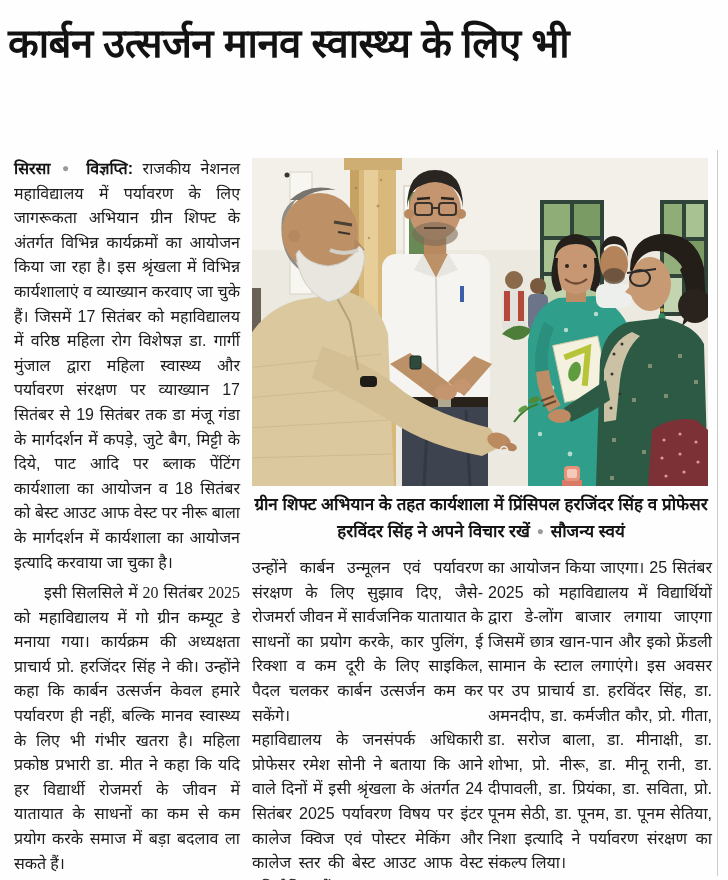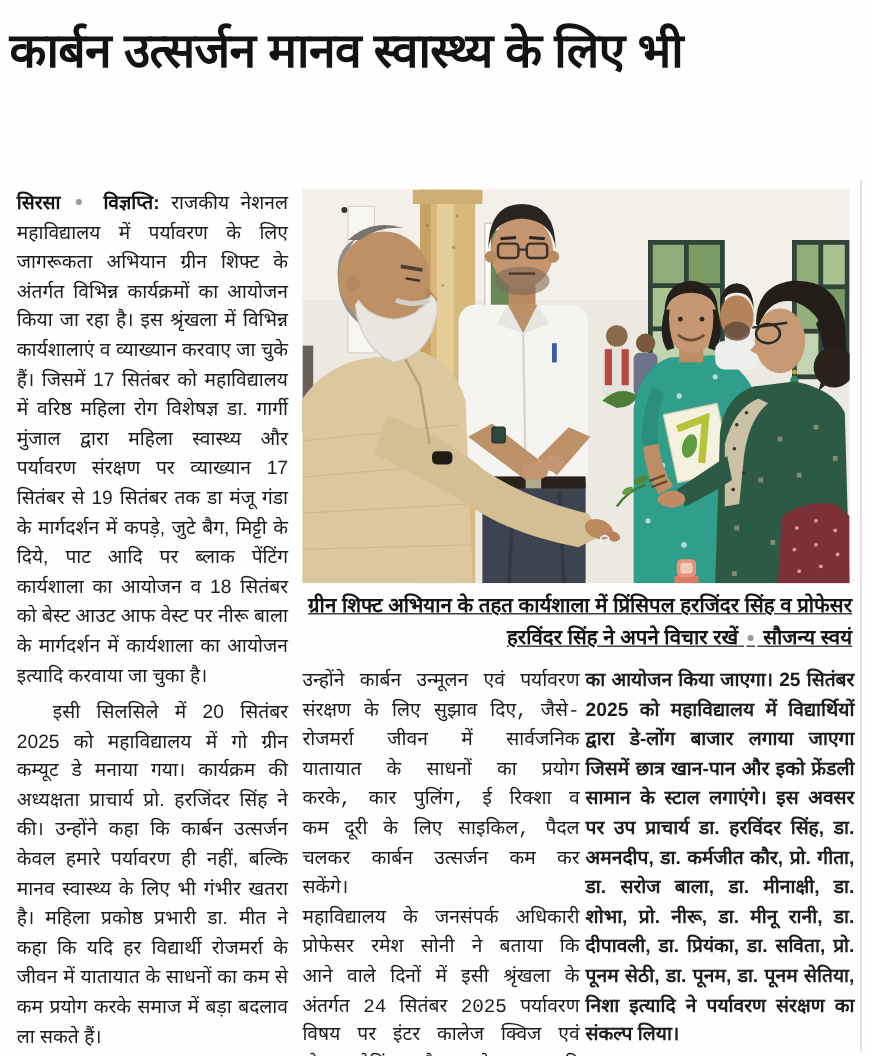--- a/index.html
+++ b/index.html
@@ -12,31 +12,31 @@
     position:absolute;left:8px;top:16px;width:714px;
     font-size:40px;font-weight:700;line-height:54px;color:#121212;
     letter-spacing:-0.5px;white-space:nowrap;
   }
   .bodytext{
     font-size:16px;line-height:24.6px;text-align:justify;
     color:#1d1d1d;
   }
   #left-col{position:absolute;left:8px;top:150px;width:238px;height:728px;}
   #left-col p{margin:6px;}
-  #left-col p.indent{text-indent:30px;}
+  #left-col p.indent{text-indent:30px;font-family:Liberation Serif, serif;}
   .lead{font-weight:700;color:#141414;}
   .bullet{color:#9a9a9a;font-size:12px;vertical-align:2px;padding:0 2px;}
   #photo-wrap{position:absolute;left:252px;top:158px;width:456px;height:328px;}
   #caption{
     position:absolute;left:252px;top:492px;width:458px;
-    font-size:17px;font-weight:700;line-height:26px;color:#151515;text-align:right;text-decoration:underline;
+    font-size:17px;font-weight:700;line-height:26px;color:#151515;text-align:center;
   }
   #col2{position:absolute;left:252px;top:556px;width:231px;height:322px;}
-  #col2 p{margin:0;font-family:Liberation Mono, monospace;}
-  #col3{position:absolute;left:488px;top:556px;width:224px;height:322px;font-weight:bold;}
+  #col2 p{margin:0;}
+  #col3{position:absolute;left:488px;top:556px;width:224px;height:322px;}
   #col3 p{margin:0;}
   #v-rule{position:absolute;left:717px;top:150px;width:1px;height:726px;background:#cccccc;}
 </style>
 </head>
 <body>
 
 <div id="page">
 
   <div id="headline">
     <div>कार्बन उत्सर्जन मानव स्वास्थ्य के लिए भी</div>

